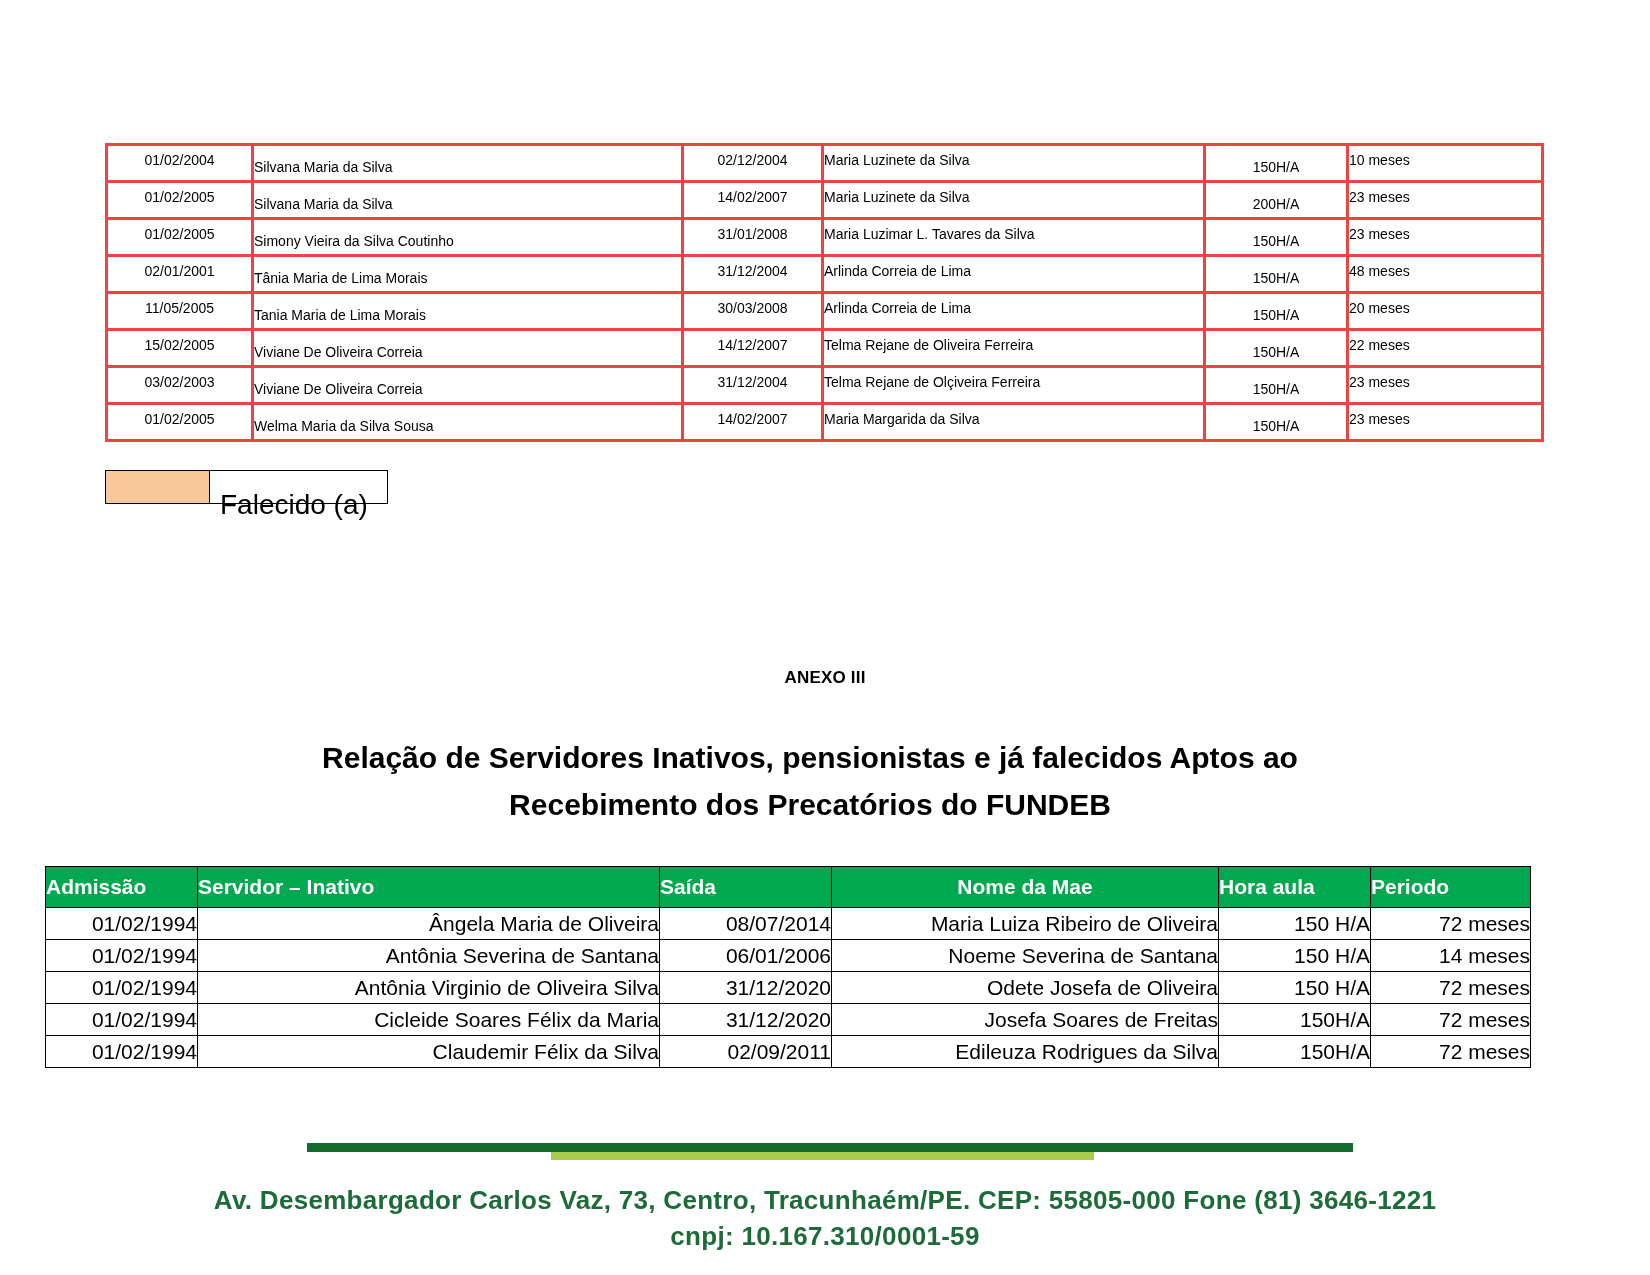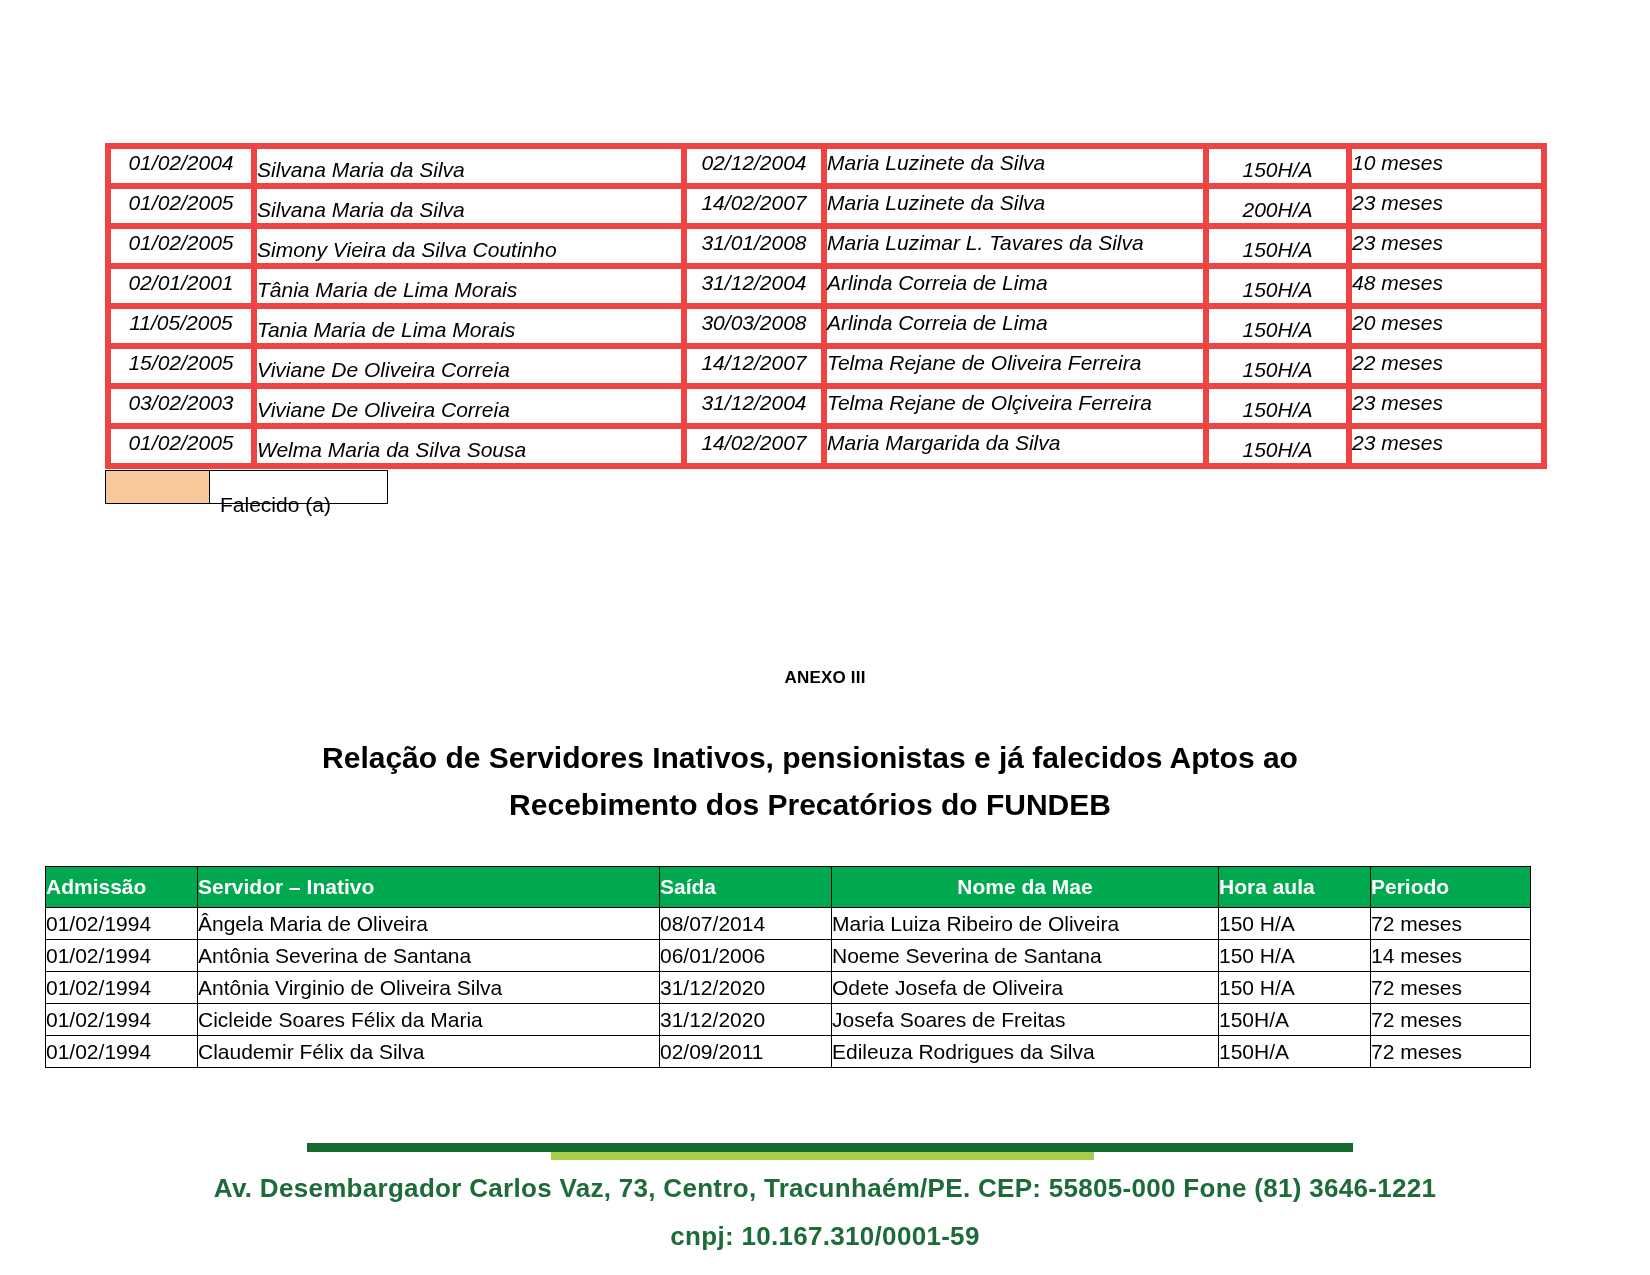--- a/index.html
+++ b/index.html
@@ -22,27 +22,26 @@
     left: 105px;
     top: 143px;
     width: 1436px;
   }
   table.doc-table {
     border-collapse: collapse;
     table-layout: fixed;
     width: 100%;
   }
   table.doc-table td {
-    border: 6px solid #ef4444;
+    border: 3px solid #ef4444;
     padding: 0;
     vertical-align: middle;
-    font-size: 21px;
+    font-size: 14px;
     line-height: 1.05;
     font-family: "Liberation Sans", sans-serif;
-    font-style: italic;
   }
   
   .t1-c0 { width: 146px; }
   .t1-c1 { width: 430px; }
   .t1-c2 { width: 140px; }
   .t1-c3 { width: 382px; }
   .t1-c4 { width: 143px; }
   .t1-c5 { width: 195px; }
 
   .t1-row td { height: 34px; }
@@ -69,21 +68,21 @@
   .legend-swatch {
     width: 103px;
     background: #F8C89B;
     border-right: 1px solid #000000;
   }
   .legend-label {
     flex: 1;
     display: flex;
     align-items: center;
     padding-left: 10px;
-    font-size: 21px;
+    font-size: 28px;
     margin-top: 34px;
   }
 
   
   .heading-anexo {
     position: absolute;
     left: 0;
     top: 668px;
     width: 1650px;
     text-align: center;
@@ -123,21 +122,21 @@
     font-family: "Liberation Sans", sans-serif;
     vertical-align: middle;
   }
   table.doc-table2 thead th {
     background: #00A94F;
     color: #ffffff;
     font-weight: bold;
     height: 40px;
     font-size: 21px;
   }
-  table.doc-table2 tbody td { height: 31px; }
+  table.doc-table2 tbody td { height: 31px; text-align: right; }
 
   .t2-c0 { width: 152px; }
   .t2-c1 { width: 462px; }
   .t2-c2 { width: 172px; }
   .t2-c3 { width: 387px; }
   .t2-c4 { width: 152px; }
   .t2-c5 { width: 160px; }
 
   .th-l { text-align: left; padding-left: 12px; }
   .th-c { text-align: center; }
@@ -161,21 +160,21 @@
     position: absolute;
     left: 551px;
     top: 57px;
     width: 543px;
     height: 8px;
     background: #A9CC4A;
   }
   .footer-line1 {
     position: absolute;
     left: 0;
-    top: 78px;
+    top: 90px;
     width: 1650px;
     text-align: center;
     font-size: 26px;
     font-weight: bold;
     color: #1D6B38;
     letter-spacing: 0.3px;
   }
   .footer-line2 {
     position: absolute;
     left: 0;

